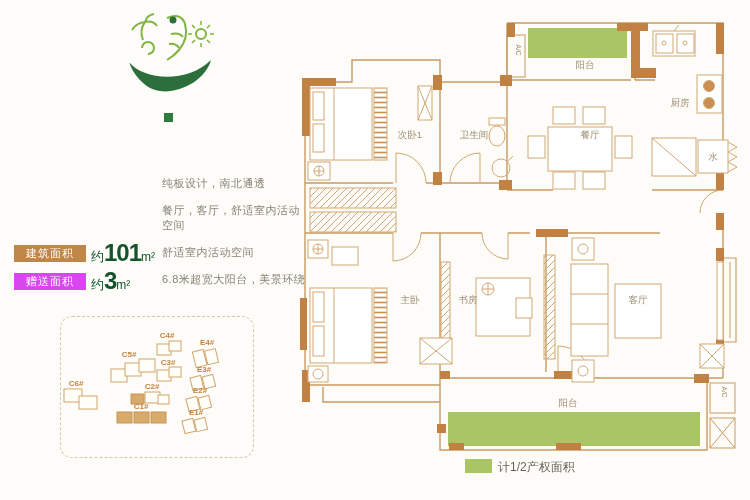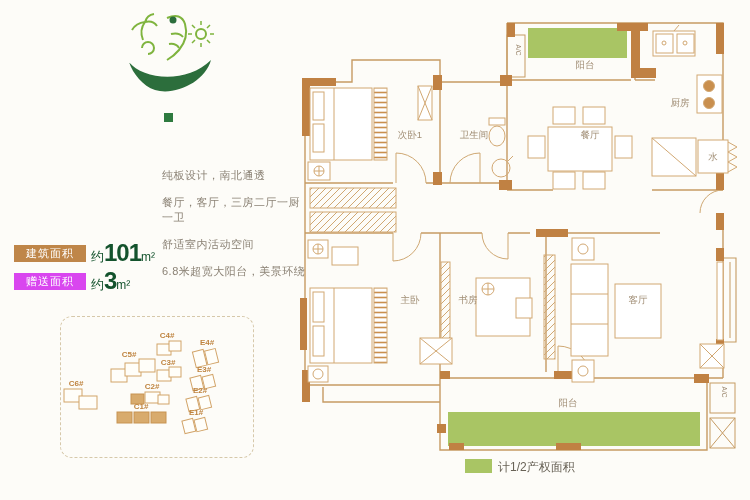--- a/index.html
+++ b/index.html
@@ -23,21 +23,21 @@
   .badge-row{display:flex;align-items:center;margin-bottom:6px;height:22px}
   .badge{display:inline-block;width:72px;height:17px;line-height:17px;text-align:center;color:#fff;
          font-size:11px;letter-spacing:1px}
   .badge.tan{background:#bf8649}
   .badge.green{background:#d946ef}
   .val{margin-left:5px;color:#14532d;white-space:nowrap}
   .pre{font-size:13px}
   .num{font-size:24px;font-weight:bold;letter-spacing:-1px}
   .unit{font-size:12px}
   
-  .desc{position:absolute;left:162px;top:168px;width:145px}
+  .desc{position:absolute;left:162px;top:176px;width:145px}
   .desc p{margin:0 0 12px;font-size:11px;color:#8b8275;letter-spacing:.5px}
   
   .siteplan{position:absolute;left:60px;top:316px;width:194px;height:142px;
             border:1.5px dashed #d6c8aa;border-radius:12px;box-sizing:border-box}
   
   .floorplan{position:absolute;left:290px;top:0;width:460px;height:500px}
 </style>
 </head>
 <body>
 
@@ -69,21 +69,21 @@
       <span class="val"><span class="pre">约</span><span class="num">101</span><span class="unit">m²</span></span>
     </div>
     <div class="badge-row">
       <span class="badge green">赠送面积</span>
       <span class="val"><span class="pre">约</span><span class="num">3</span><span class="unit">m²</span></span>
     </div>
   </div>
 
   <div class="desc">
     <p>纯板设计，南北通透</p>
-    <p>餐厅，客厅，三房二厅一厨一卫</p>
+    <p>餐厅，客厅，舒适室内活动空间</p>
     <p>舒适室内活动空间</p>
     <p>6.8米超宽大阳台，美景环绕</p>
   </div>
 
   <div class="siteplan">
     <svg width="191" height="139" viewBox="0 0 191 139">
       <g font-size="8" font-weight="bold" fill="#bf8440" text-anchor="middle">
         <g stroke="#d2a469" fill="#fffef9" stroke-width="1">
           <g>
             <rect x="3" y="72" width="18" height="13"></rect>

